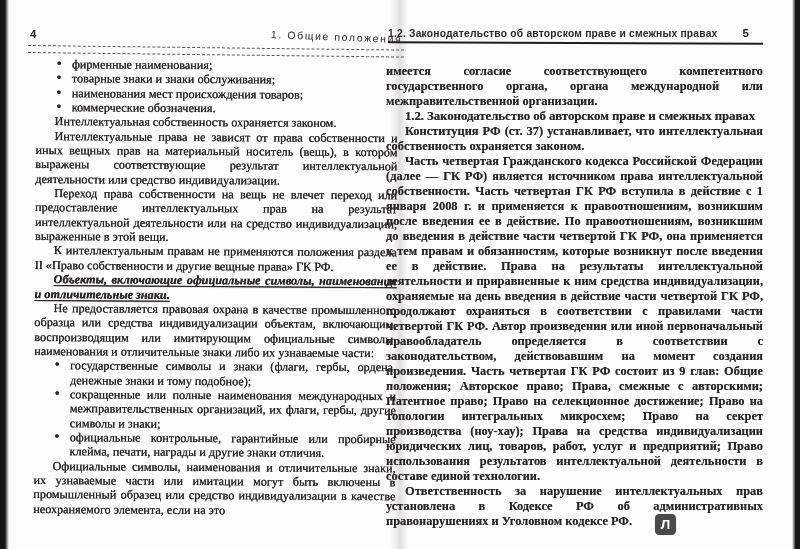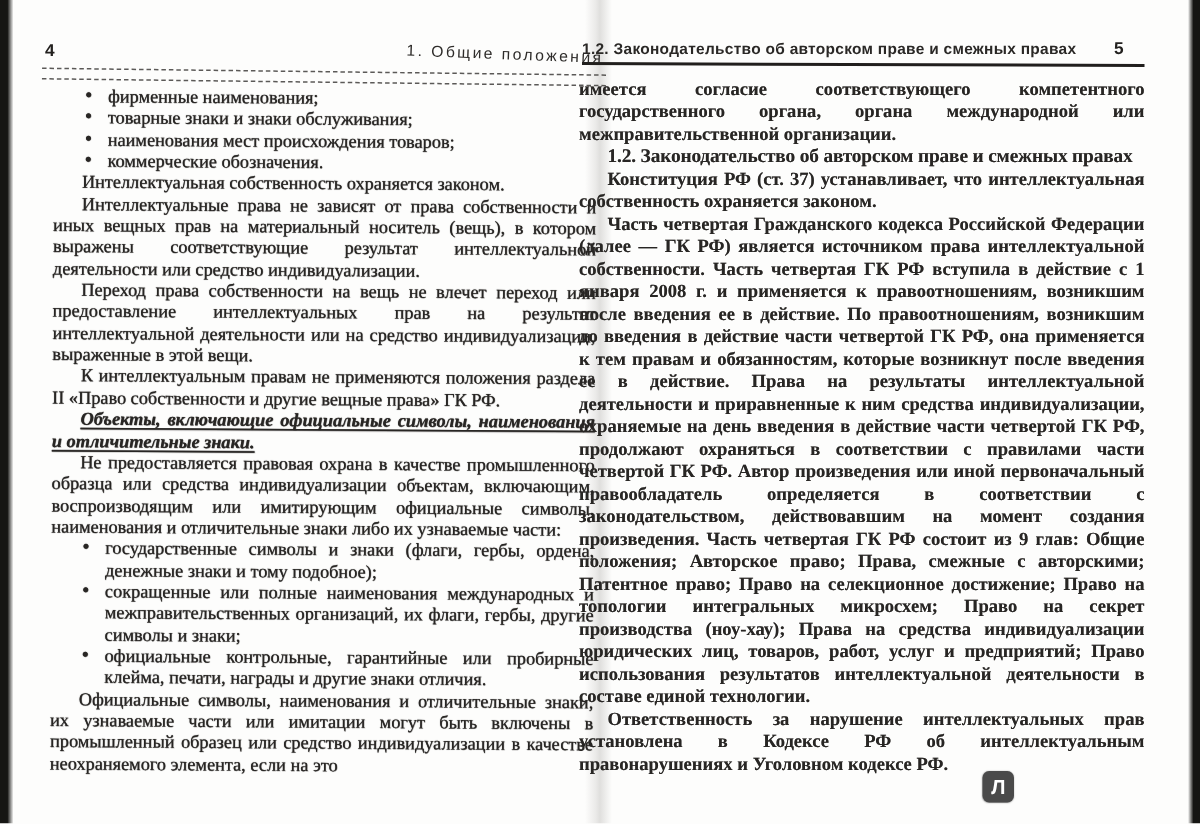--- a/index.html
+++ b/index.html
@@ -38,21 +38,21 @@
   .body-text{
     position:absolute;text-align:justify;color:#282624;
     text-shadow:0 0 0.6px rgba(40,38,36,0.85), 0.3px 0.3px 0.4px rgba(40,38,36,0.4);
   }
   .page-left .body-text{top:57px;left:26px;width:362px;font-size:12.2px;line-height:14.35px;
     transform:rotate(0.35deg);transform-origin:left top;}
   .page-right .body-text{top:52px;left:5px;width:377px;font-size:12.4px;line-height:15px;font-weight:bold;
     text-shadow:0 0 0.4px rgba(40,38,36,0.6);}
 
   .body-text p{margin:0;text-indent:19px;}
-  .body-text p.no-indent{text-indent:0;}
+  .body-text p.no-indent{text-indent:0;margin-top:12px;}
   ul.blist{list-style:none;margin:0;padding:0 0 0 36px;}
   ul.blist li{position:relative;}
   ul.blist li::before{content:"\2022";position:absolute;left:-15px;top:-1px;font-weight:bold;}
   .subheading{font-style:italic;font-weight:bold;text-decoration:underline;text-underline-offset:2px;margin:0;text-indent:19px;}
   .section-heading{font-weight:bold;font-size:12.9px;margin:13px 0 6px 0;text-indent:0;letter-spacing:-0.1px;}
 
   .watermark{position:absolute;left:655px;top:514px;width:21px;height:21px;z-index:6;
     background:#4a4a4a;border-radius:4.5px;display:flex;align-items:center;justify-content:center;
     box-shadow:0 0 1px rgba(0,0,0,0.4);}
   .watermark span{font-family:"Liberation Sans", sans-serif;font-weight:bold;font-size:13.5px;color:#ffffff;line-height:1;}
@@ -100,21 +100,21 @@
       <span class="head-title">1.2. Законодательство об авторском праве и смежных правах</span>
       <span class="pnum">5</span>
     </div>
     <div class="rule-right"></div>
 
     <div class="body-text">
       <p class="no-indent">имеется согласие соответствующего компетентного государственного органа, органа международной или межправительственной организации.</p>
       <p class="section-heading">1.2. Законодательство об авторском праве и смежных правах</p>
       <p>Конституция РФ (ст. 37) устанавливает, что интеллектуальная собственность охраняется законом.</p>
       <p>Часть четвертая Гражданского кодекса Российской Федерации (далее — ГК РФ) является источником права интеллектуальной собственности. Часть четвертая ГК РФ вступила в действие с 1 января 2008 г. и применяется к правоотношениям, возникшим после введения ее в действие. По правоотношениям, возникшим до введения в действие части четвертой ГК РФ, она применяется к тем правам и обязанностям, которые возникнут после введения ее в действие. Права на результаты интеллектуальной деятельности и приравненные к ним средства индивидуализации, охраняемые на день введения в действие части четвертой ГК РФ, продолжают охраняться в соответствии с правилами части четвертой ГК РФ. Автор произведения или иной первоначальный правообладатель определяется в соответствии с законодательством, действовавшим на момент создания произведения. Часть четвертая ГК РФ состоит из 9 глав: Общие положения; Авторское право; Права, смежные с авторскими; Патентное право; Право на селекционное достижение; Право на топологии интегральных микросхем; Право на секрет производства (ноу-хау); Права на средства индивидуализации юридических лиц, товаров, работ, услуг и предприятий; Право использования результатов интеллектуальной деятельности в составе единой технологии.</p>
-      <p>Ответственность за нарушение интеллектуальных прав установлена в Кодексе РФ об интеллектуальным правонарушениях и Уголовном кодексе РФ.</p>
+      <p>Ответственность за нарушение интеллектуальных прав установлена в Кодексе РФ об административных правонарушениях и Уголовном кодексе РФ.</p>
     </div>
   </div>
 
   <div class="watermark">
     <span>Л</span>
   </div>
 
 </div>
 
 </body></html>

